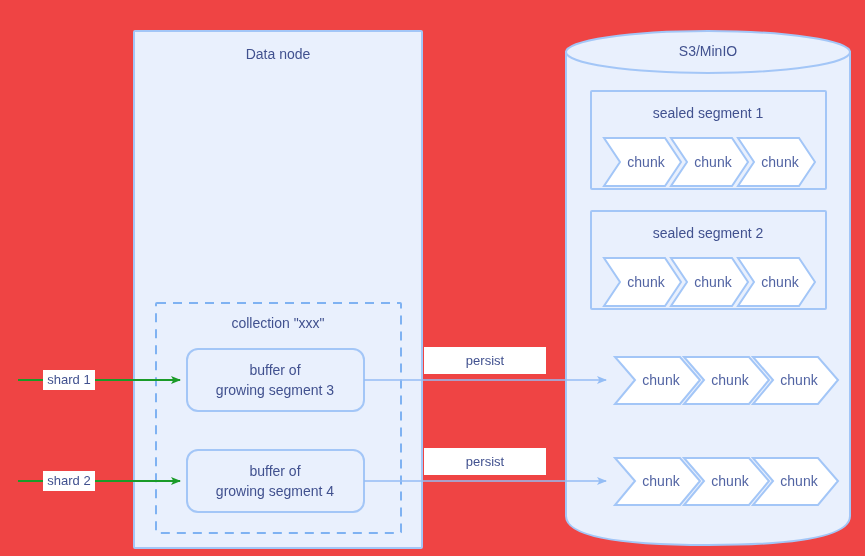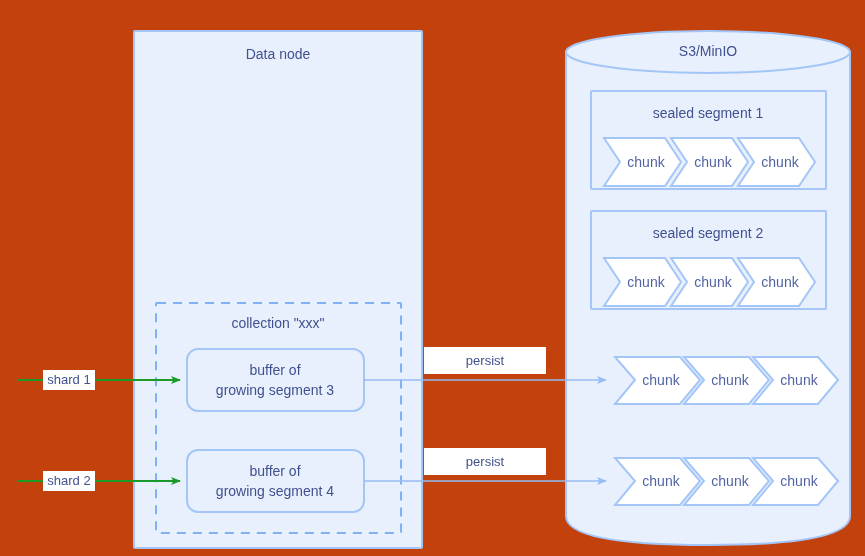--- a/index.html
+++ b/index.html
@@ -8,21 +8,21 @@
     padding: 0;
     background: #ffffff;
   }
   body {
     font-family: "Liberation Sans", sans-serif;
   }
   #diagram-root {
     position: relative;
     width: 865px;
     height: 556px;
-    background: #c2410c;
+    background: #ef4444;
     overflow: hidden;
   }
   #diagram-svg {
     position: absolute;
     top: 0;
     left: 0;
     width: 865px;
     height: 556px;
     display: block;
   }

